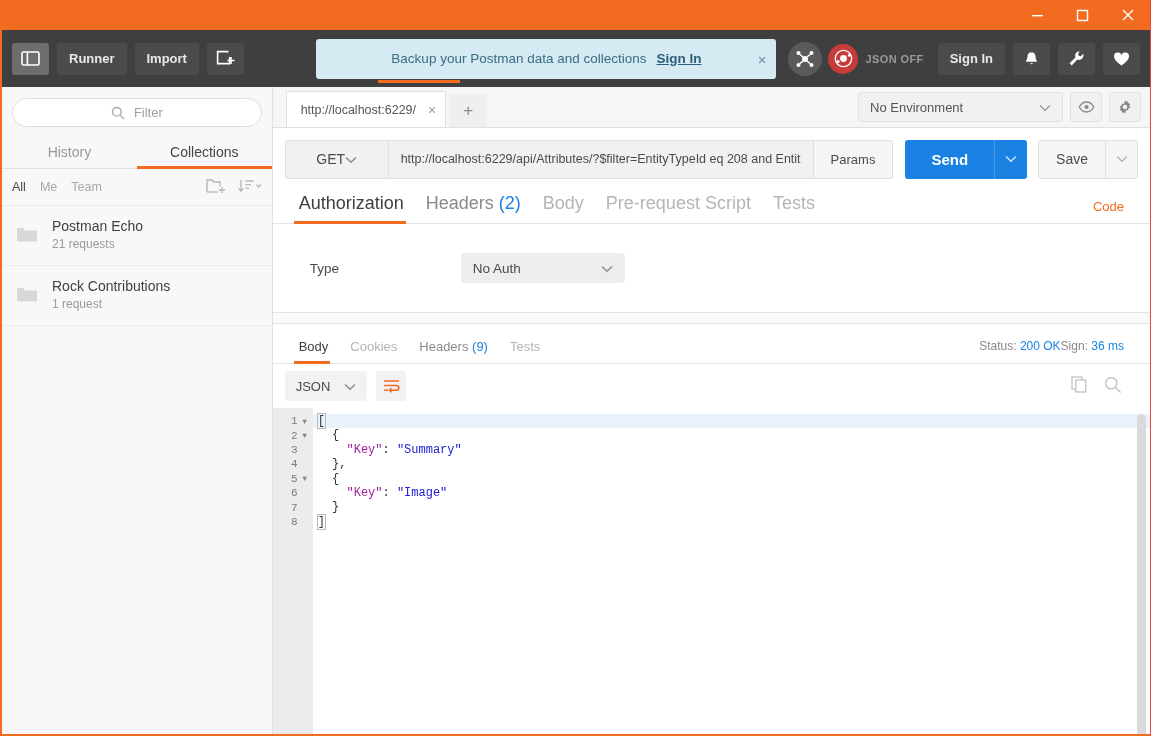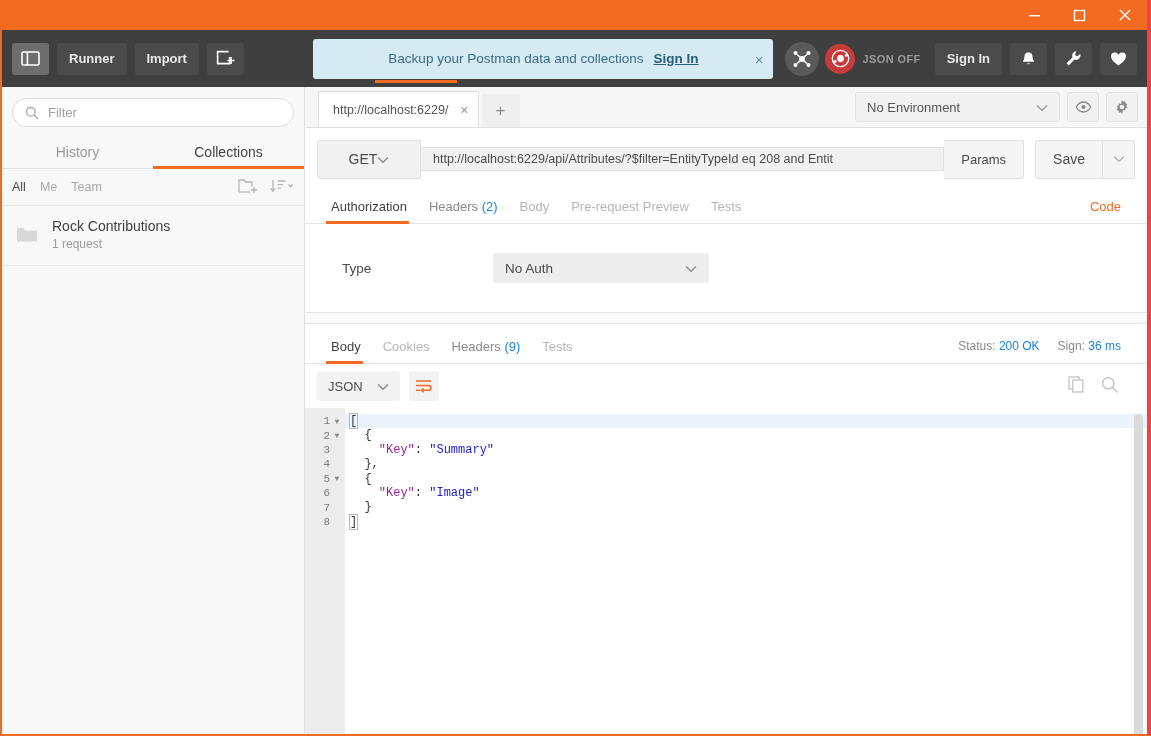--- a/index.html
+++ b/index.html
@@ -5,21 +5,21 @@
   * { box-sizing: border-box; margin:0; padding:0; }
   html, body { width:1151px; height:736px; overflow:hidden; }
   body {
     font-family: "Liberation Sans", sans-serif;
     background:#ffffff;
     font-size:13px;
     color:#333;
     -webkit-font-smoothing:antialiased;
   }
   #app { position:relative; width:1151px; height:736px; background:#a3a3a3;
-         border-left:2px solid #f26b21; border-right:4px solid #ef4444;
+         border-left:2px solid #f26b21; border-right:1px solid #ef4444;
          border-bottom:2px solid #f26b21; }
 
   
   .titlebar { height:30px; background:#f26b21; display:flex; align-items:center;
               justify-content:flex-end; position:relative; }
   .winbtn { width:45px; height:30px; display:flex; align-items:center;
             justify-content:center; color:#fff; }
   .winbtn svg { display:block; }
 
   
@@ -52,21 +52,21 @@
              font-weight:600; }
 
   
   .main { display:flex; height:647px; }
 
   
   .sidebar { width:303px; background:#f8f8f8; border-right:1px solid #e0e0e0;
              display:flex; flex-direction:column; }
   .filterwrap { padding:11px 10px 9px 10px; }
   .filterbox { height:29px; border:1px solid #ddd; border-radius:15px; background:#fff;
-               display:flex; align-items:center; padding:0 12px; }
+               display:flex; align-items:center; padding:0 12px;justify-content:center; }
   .filterbox .ph { color:#9e9e9e; font-size:13px; margin-left:9px; }
   .sbtabs { display:flex; height:33px; border-bottom:1px solid #e0e0e0; }
   .sbtab { flex:1; display:flex; align-items:center; justify-content:center;
            font-size:14px; color:#999; position:relative; }
   .sbtab.active { color:#444; }
   .sbtab.active::after { content:""; position:absolute; left:0; right:0; bottom:-1px;
                          height:3px; background:#f26b21; }
   .sbfilters { height:37px; display:flex; align-items:center; padding:0 10px;
                border-bottom:1px solid #e8e8e8; }
   .sbf { font-size:12.5px; color:#a8a8a8; margin-right:14px; }
@@ -97,21 +97,21 @@
   .envsel { width:205px; height:30px; background:#f1f1f1; border:1px solid #e2e2e2;
             border-radius:3px; display:flex; align-items:center; padding:0 11px;
             font-size:13px; color:#555; }
   .envbtn { width:32px; height:30px; background:#f1f1f1; border:1px solid #e2e2e2;
             border-radius:3px; display:flex; align-items:center; justify-content:center; }
 
   .urlrow { height:62px; display:flex; align-items:center; padding:0 12px; gap:0; }
   .method { width:104px; height:39px; background:#f1f1f1; border:1px solid #e0e0e0;
             border-radius:3px 0 0 3px; display:flex; align-items:center;
             justify-content:center; font-size:14px; color:#4b4b4b; }
-  .urlbox { flex:1 1 auto; height:24px; background:#f1f1f1; border:1px solid #e0e0e0;
+  .urlbox { flex:1 1 auto; height:39px; background:#f1f1f1; border:1px solid #e0e0e0;
             border-left:none; display:flex; align-items:center; padding:0 12px;
             font-size:12.5px; color:#4b4b4b; overflow:hidden; white-space:nowrap; }
   .paramsbtn { height:39px; background:#f5f5f5; border:1px solid #e0e0e0;
                border-left:none; border-radius:0 3px 3px 0; display:flex;
                align-items:center; padding:0 17px; font-size:13px; color:#4b4b4b; }
   .sendgrp { display:flex; margin-left:12px; }
   .sendbtn { height:39px; background:#1a82e2; color:#fff; font-weight:bold;
              font-size:15px; display:flex; align-items:center; padding:0 26px;
              border-radius:3px 0 0 3px; }
   .sendcar { width:33px; height:39px; background:#1a82e2; border-left:1px solid #4a9ae8;
@@ -120,43 +120,43 @@
   .savegrp { display:flex; margin-left:11px; }
   .savebtn { height:39px; background:#f5f5f5; border:1px solid #e0e0e0;
              border-radius:3px 0 0 3px; display:flex; align-items:center;
              padding:0 17px; font-size:14px; color:#4b4b4b; }
   .savecar { width:32px; height:39px; background:#f5f5f5; border:1px solid #e0e0e0;
              border-left:none; border-radius:0 3px 3px 0; display:flex;
              align-items:center; justify-content:center; }
 
   .reqtabs { height:34px; display:flex; align-items:flex-end; padding:0 12px;
              border-bottom:1px solid #e4e4e4; }
-  .rq { font-size:13px; color:#b5b5b5; padding:0 11px 9px 11px; position:relative; }
+  .rq { font-size:18px; color:#b5b5b5; padding:0 11px 9px 11px; position:relative; }
   .rq:first-child { padding-left:14px; }
   .rq.on { color:#3f3f3f; }
   .rq.on::after { content:""; position:absolute; left:9px; right:9px; bottom:-1px;
                   height:3px; background:#f26b21; }
   .rq .cnt { color:#1a82e2; }
   .codelink { margin-left:auto; color:#f26b21; font-size:13px; padding:0 14px 9px 0; }
 
   .authbody { height:88px; display:flex; align-items:center; padding:0 12px; }
   .authlabel { width:176px; padding-left:25px; font-size:13.5px; color:#4b4b4b; }
-  .authsel { width:216px; height:30px; background:#ededed; border-radius:3px;
+  .authsel { width:164px; height:30px; background:#ededed; border-radius:3px;
              display:flex; align-items:center; padding:0 12px; font-size:13.5px;
              color:#4b4b4b; }
 
   .resptabs { height:40px; display:flex; align-items:flex-end; padding:0 12px;
               border-bottom:1px solid #e4e4e4; }
   .rs { font-size:13px; color:#b5b5b5; padding:0 11px 9px 11px; position:relative; }
   .rs:first-child { padding-left:14px; }
   .rs.on { color:#3f3f3f; }
   .rs.on::after { content:""; position:absolute; left:9px; right:9px; bottom:-1px;
                   height:3px; background:#f26b21; }
   .rs .cnt { color:#1a82e2; }
-  .respmeta { margin-left:auto; display:flex; gap:18px; padding:0 14px 10px 0;
+  .respmeta { margin-left:auto; display:flex; padding:0 14px 10px 0;
               font-size:12px; color:#888; }
   .respmeta b { color:#1a82e2; font-weight:normal; }
 
   .viewrow { height:44px; display:flex; align-items:center; padding:0 12px; gap:9px; }
   .seg { height:30px; background:#f2f2f2; border-radius:3px; display:flex;
          align-items:center; }
   .seg span { padding:0 13px; font-size:13px; color:#b0b0b0; line-height:30px; }
   .seg span.on { color:#4b4b4b; }
   .fmtsel { height:30px; background:#f2f2f2; border-radius:3px; display:flex;
             align-items:center; gap:14px; padding:0 11px; font-size:13px; color:#4b4b4b; }
@@ -317,20 +317,31 @@
           <span>
             <svg width="24" height="16" viewBox="0 0 24 16">
                 <path d="M3 2v11 M0.6 10.4 3 13.2 5.4 10.4" fill="none" stroke="#b5b5b5" stroke-width="1.3"></path>
                 <path d="M7.5 3h8 M7.5 6.6h5.5 M7.5 10.2h3.5" stroke="#b5b5b5" stroke-width="1.3"></path>
                 <path d="M18.5 6.5 20.6 9 22.7 6.5" fill="none" stroke="#b5b5b5" stroke-width="1.3"></path>
               </svg>
           </span>
         </div>
       </div>
 
+      <div class="coll">
+        <span class="fold">
+          <svg width="22" height="17" viewBox="0 0 22 17">
+              <path d="M1 15.5V2h6.3l1.8 2.4H21v11.1z" fill="#d8d8d8"></path>
+            </svg>
+        </span>
+        <div>
+          <div class="coll-name">Postman Echo</div>
+          <div class="coll-sub">21 requests</div>
+        </div>
+      </div>
 
       <div class="coll">
         <span class="fold">
           <svg width="22" height="17" viewBox="0 0 22 17">
               <path d="M1 15.5V2h6.3l1.8 2.4H21v11.1z" fill="#d8d8d8"></path>
             </svg>
         </span>
         <div>
           <div class="coll-name">Rock Contributions</div>
           <div class="coll-sub">1 request</div>
@@ -378,20 +389,30 @@
                 <path d="M1 1.5 6 6.2 11 1.5" fill="none" stroke="#8a8a8a" stroke-width="1.4"></path>
               </svg>
           </span>
         </div>
         <div class="urlbox">
           <span>http://localhost:6229/api/Attributes/?$filter=EntityTypeId eq 208 and Entit</span>
         </div>
         <div class="paramsbtn">
           <span>Params</span>
         </div>
+        <div class="sendgrp">
+          <div class="sendbtn">
+            <span>Send</span>
+          </div>
+          <div class="sendcar">
+            <svg width="12" height="8" viewBox="0 0 12 8">
+                <path d="M1 1.5 6 6.2 11 1.5" fill="none" stroke="#cfe4fa" stroke-width="1.5"></path>
+              </svg>
+          </div>
+        </div>
         <div class="savegrp">
           <div class="savebtn">
             <span>Save</span>
           </div>
           <div class="savecar">
             <svg width="12" height="8" viewBox="0 0 12 8">
                 <path d="M1 1.5 6 6.2 11 1.5" fill="none" stroke="#b5b5b5" stroke-width="1.4"></path>
               </svg>
           </div>
         </div>
@@ -402,21 +423,21 @@
           <span>Authorization</span>
         </div>
         <div class="rq" style="color:#8a8a8a;">
           <span>Headers</span>
           <span class="cnt">(2)</span>
         </div>
         <div class="rq">
           <span>Body</span>
         </div>
         <div class="rq">
-          <span>Pre-request Preview</span>
+          <span>Pre-request Script</span>
         </div>
         <div class="rq">
           <span>Tests</span>
         </div>
         <div class="codelink">Code</div>
       </div>
 
       <div class="authbody">
         <div class="authlabel">Type</div>
         <div class="authsel">

